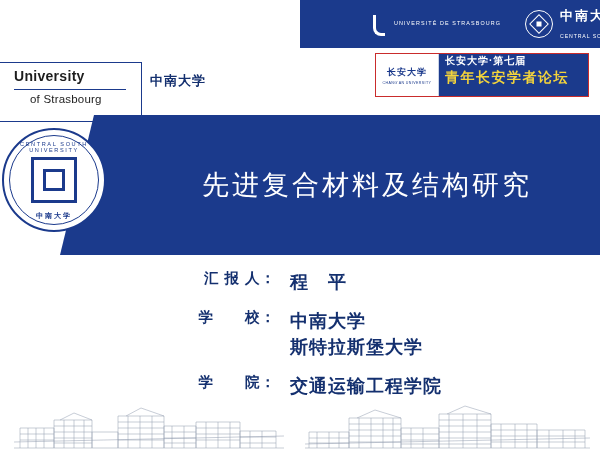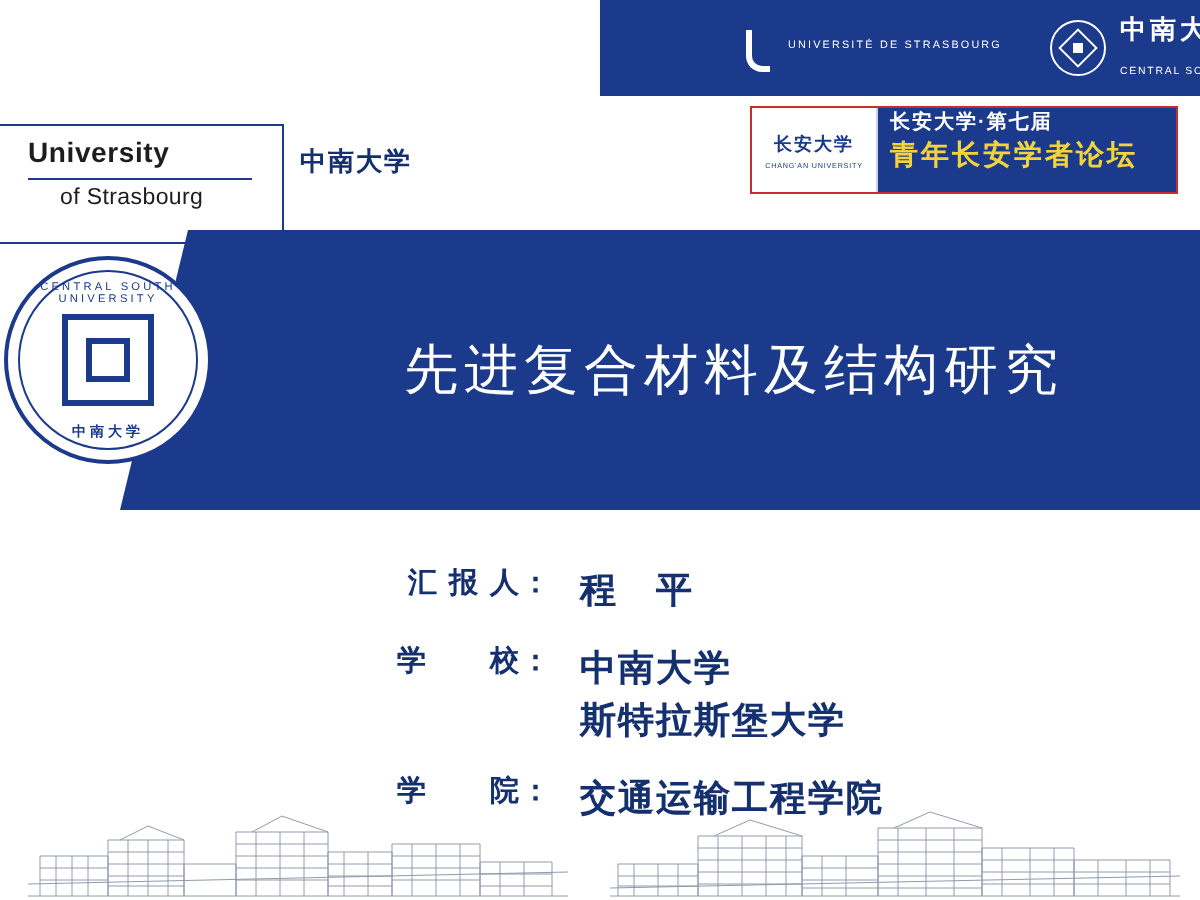--- a/index.html
+++ b/index.html
@@ -306,21 +306,21 @@
     bottom: 9px;
     font-size: 7px;
     letter-spacing: 2px;
     font-weight: bold;
   }
 
   
   .info {
     position: absolute;
     left: 0;
-    top: 282px;
+    top: 269px;
     width: 600px;
   }
   .info-row {
     display: flex;
     align-items: flex-start;
     margin-bottom: 13px;
   }
   .info-label {
     width: 290px;
     text-align: right;

